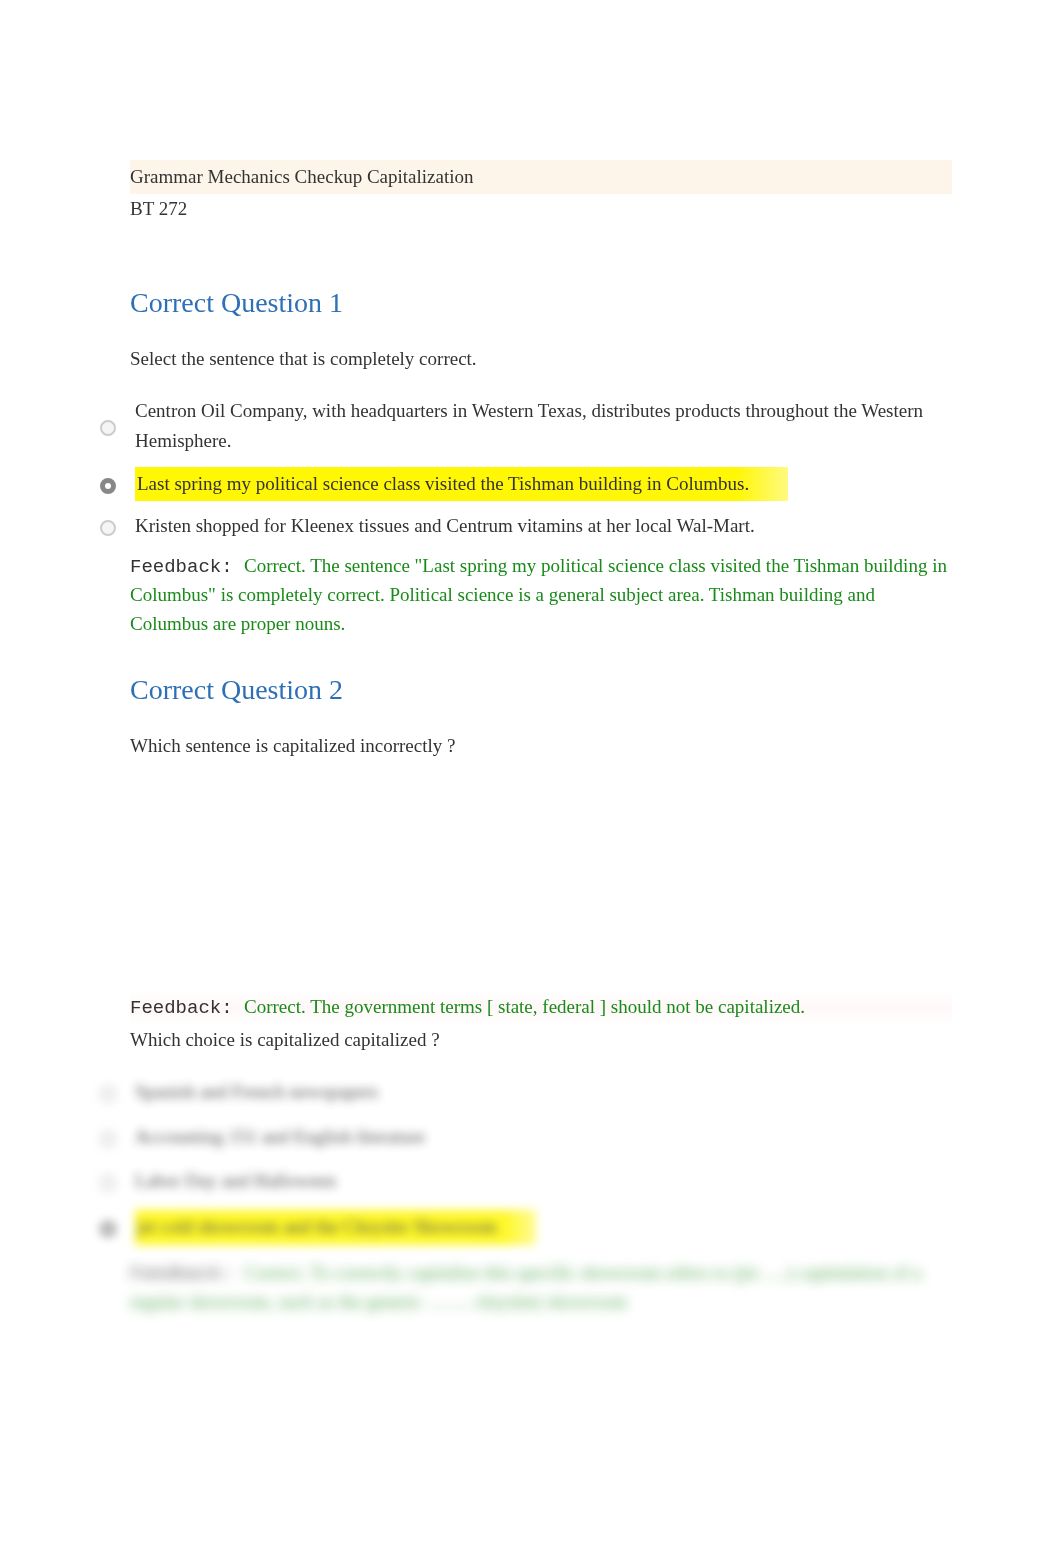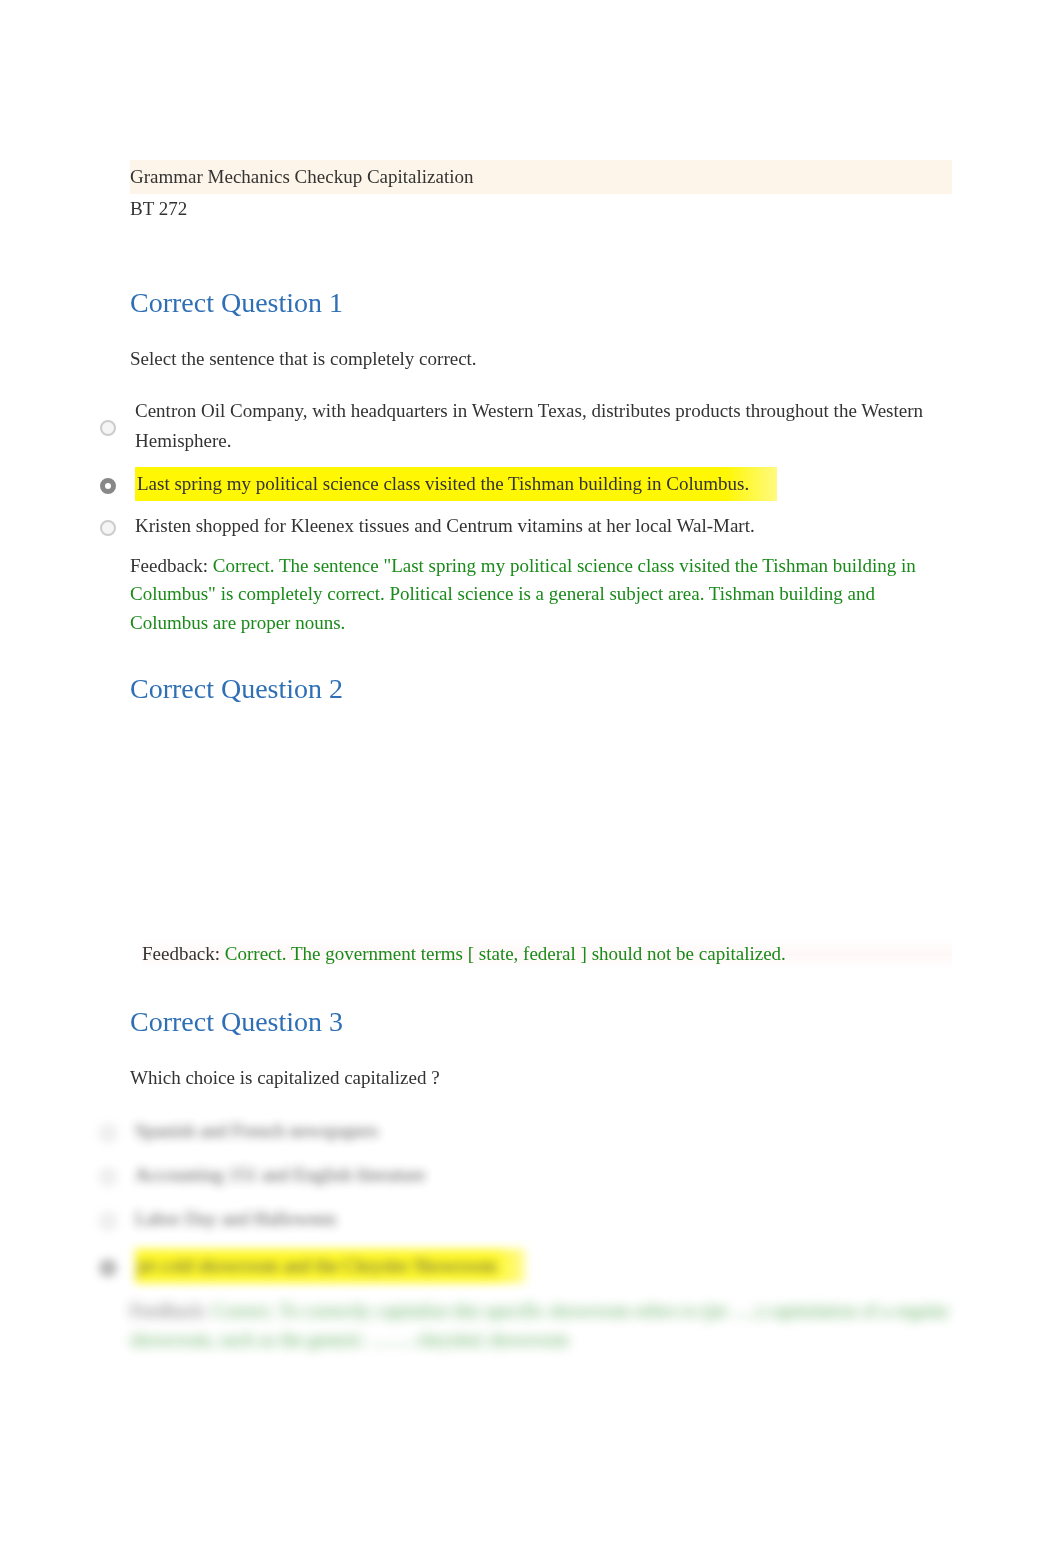--- a/index.html
+++ b/index.html
@@ -77,25 +77,26 @@
       border-radius: 50%;
       top: 3px;
       left: 3px;
     }
     .option-text {
       flex: 1;
       margin-left: -25px;
     }
     .highlight-yellow-pad {
       background: linear-gradient(to right, #fff703 0%, #fff703 92%, #fffa80 100%);
-      padding: 2px 28px 2px 2px;
+      padding: 2px 39px 2px 2px;
       display: inline-block;
     }
     .feedback-label {
       color: #333333;
+      font-family: Liberation Mono, monospace;
     }
     .feedback-text {
       color: #1a8a1a;
     }
     .feedback-block {
       margin-top: 8px;
       line-height: 1.5;
     }
     .spacer {
       height: 200px;
@@ -107,21 +108,20 @@
     .blurred-heavy {
       filter: blur(6px);
       opacity: 0.75;
     }
     .q3-option {
       margin-bottom: 14px;
     }
     .pink-tint {
       background: linear-gradient(to bottom, rgba(0,0,0,0) 0%, rgba(255,230,230,0.3) 50%, rgba(0,0,0,0) 100%);
       padding: 2px 0;
-      margin-left: 12px;
     }
   </style>
 </head>
 <body>
 
 <div>
   <div class="header-line">
     <span class="title">Grammar Mechanics Checkup Capitalization</span>
   </div>
   <div class="subtitle">BT 272</div>
@@ -148,30 +148,30 @@
     <span class="option-text">Kristen shopped for Kleenex tissues and Centrum vitamins at her local Wal-Mart.</span>
   </div>
 
   <p class="feedback-block">
     <span class="feedback-label">Feedback:   </span><span class="feedback-text">Correct. The sentence "Last spring my political science class visited the Tishman building in Columbus" is completely correct.     Political science   is a general subject area.      Tishman building and  Columbus   are proper nouns.</span>
   </p>
 </div>
 
 <div>
   <h2 class="question-heading">Correct Question 2</h2>
+  <p class="prompt">Which sentence is capitalized incorrectly      ?</p>
 
   <div class="spacer"></div>
 
   <p class="feedback-block pink-tint">
     <span class="feedback-label">Feedback:   </span><span class="feedback-text">Correct. The government terms [      state, federal   ] should not be capitalized.</span>
   </p>
 </div>
 
 <div>
-  <h2 class="question-heading">Correct Question 3</h2>
   <p class="prompt">Which choice is capitalized capitalized     ?</p>
 
   <div class="blurred">
     <div class="option-row q3-option">
       <span class="radio"></span>
       <span class="option-text">Spanish and French newspapers</span>
     </div>
 
     <div class="option-row q3-option">
       <span class="radio"></span>

